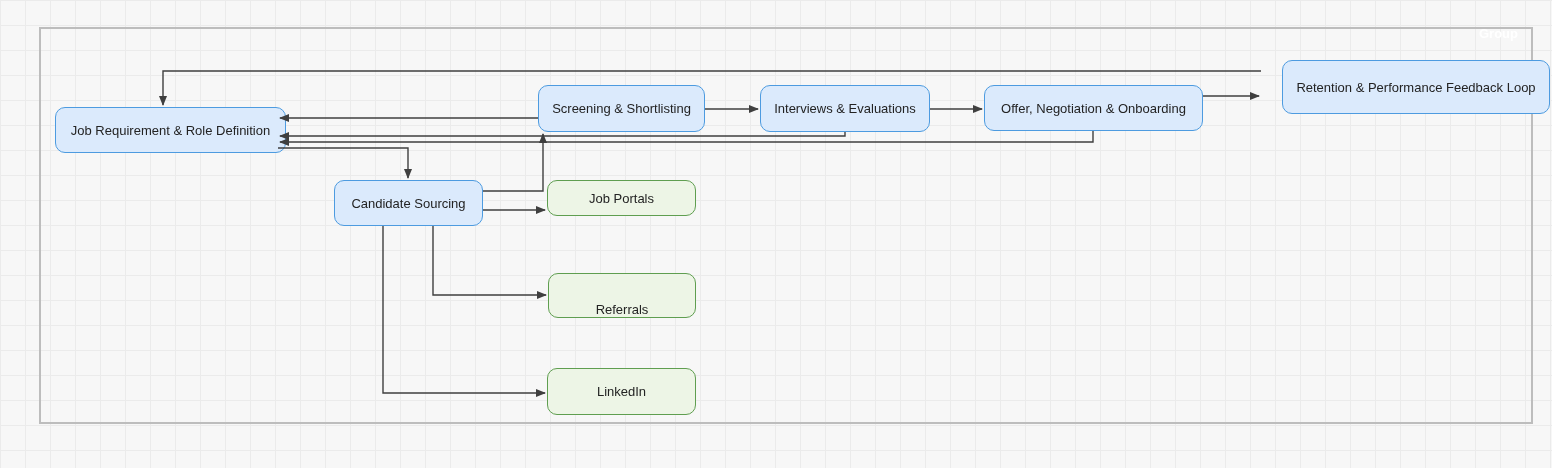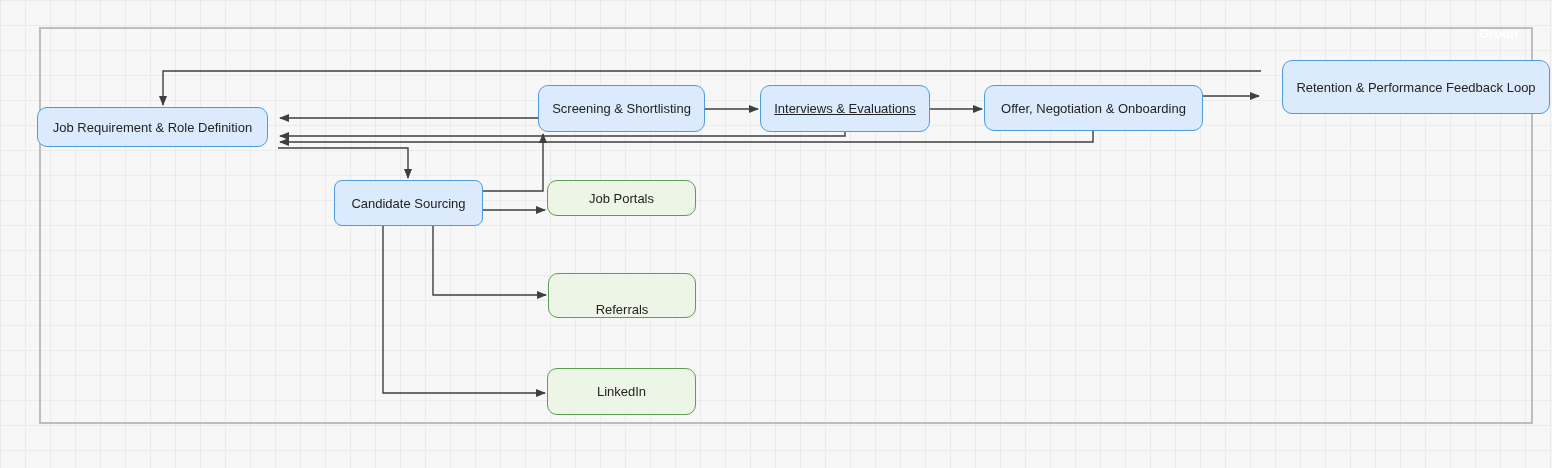--- a/index.html
+++ b/index.html
@@ -36,36 +36,36 @@
 </head>
 <body>
 
 <div class="canvas">
 
   <div class="group-box"></div>
 
   <div class="group-label">Group</div>
 
   <div class="node-layer">
-      <div class="node" style="left: 37px; top: 107px; width: 231px; height: 40px; background: rgb(219, 234, 252); border-color: rgb(77, 155, 224); color: rgb(35, 35, 35);">
+      <div class="node" style="left: 55px; top: 107px; width: 231px; height: 46px; background: rgb(219, 234, 252); border-color: rgb(77, 155, 224); color: rgb(35, 35, 35);">
         <span>Job Requirement &amp; Role Definition</span>
       </div>
       <div class="node" style="left: 538px; top: 85px; width: 167px; height: 47px; background: rgb(219, 234, 252); border-color: rgb(77, 155, 224); color: rgb(35, 35, 35);">
         <span>Screening &amp; Shortlisting</span>
       </div>
-      <div class="node" style="left: 760px; top: 85px; width: 170px; height: 47px; background: rgb(219, 234, 252); border-color: rgb(77, 155, 224); color: rgb(35, 35, 35); text-decoration: underline;">
+      <div class="node" style="left: 760px; top: 85px; width: 170px; height: 47px; background: rgb(219, 234, 252); border-color: rgb(77, 155, 224); color: rgb(35, 35, 35);">
         <span>Interviews &amp; Evaluations</span>
       </div>
       <div class="node" style="left: 984px; top: 85px; width: 219px; height: 46px; background: rgb(219, 234, 252); border-color: rgb(77, 155, 224); color: rgb(35, 35, 35);">
         <span>Offer, Negotiation &amp; Onboarding</span>
       </div>
       <div class="node" style="left: 1261px; top: 60px; width: 268px; height: 54px; background: rgb(219, 234, 252); border-color: rgb(77, 155, 224); color: rgb(35, 35, 35); margin-left: 21px;">
         <span>Retention &amp; Performance Feedback Loop</span>
       </div>
-      <div class="node" style="left: 334px; top: 180px; width: 149px; height: 46px; background: rgb(219, 234, 252); border-color: rgb(77, 155, 224); color: rgb(35, 35, 35); border-radius: 8px;">
+      <div class="node" style="left: 334px; top: 180px; width: 149px; height: 46px; background: rgb(219, 234, 252); border-color: rgb(77, 155, 224); color: rgb(35, 35, 35);">
         <span>Candidate Sourcing</span>
       </div>
       <div class="node" style="left: 547px; top: 180px; width: 149px; height: 36px; background: rgb(237, 245, 230); border-color: rgb(95, 158, 80); color: rgb(35, 35, 35);">
         <span>Job Portals</span>
       </div>
       <div class="node" style="left: 548px; top: 273px; width: 148px; height: 45px; background: rgb(237, 245, 230); border-color: rgb(95, 158, 80); color: rgb(35, 35, 35); align-items: flex-end;">
         <span>Referrals</span>
       </div>
       <div class="node" style="left: 547px; top: 368px; width: 149px; height: 47px; background: rgb(237, 245, 230); border-color: rgb(95, 158, 80); color: rgb(35, 35, 35); text-align: center;">
         <span>LinkedIn</span>

